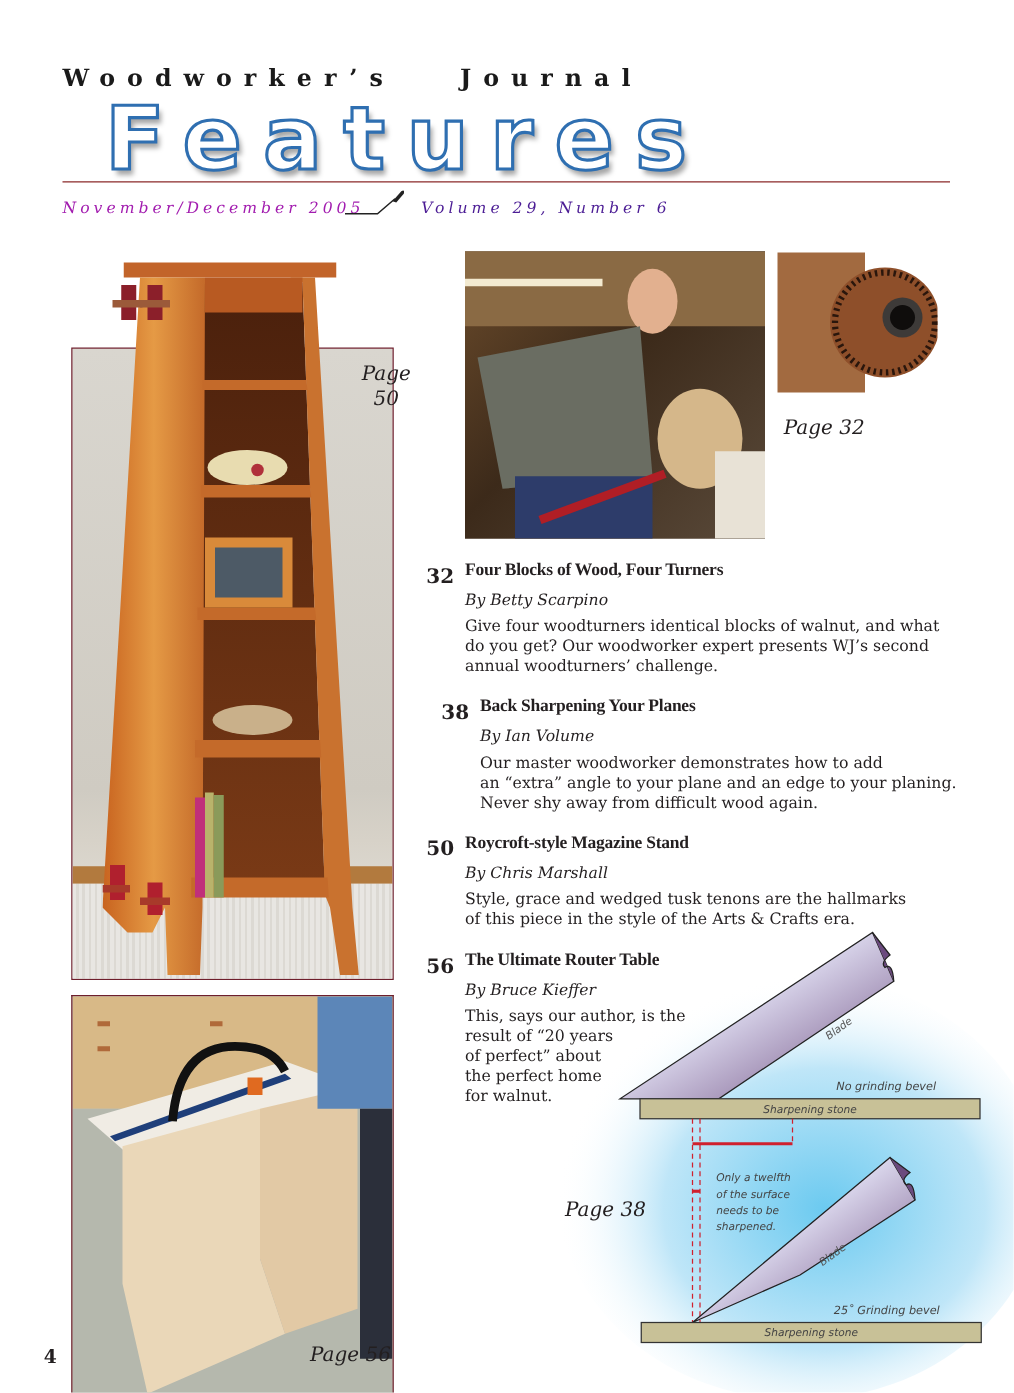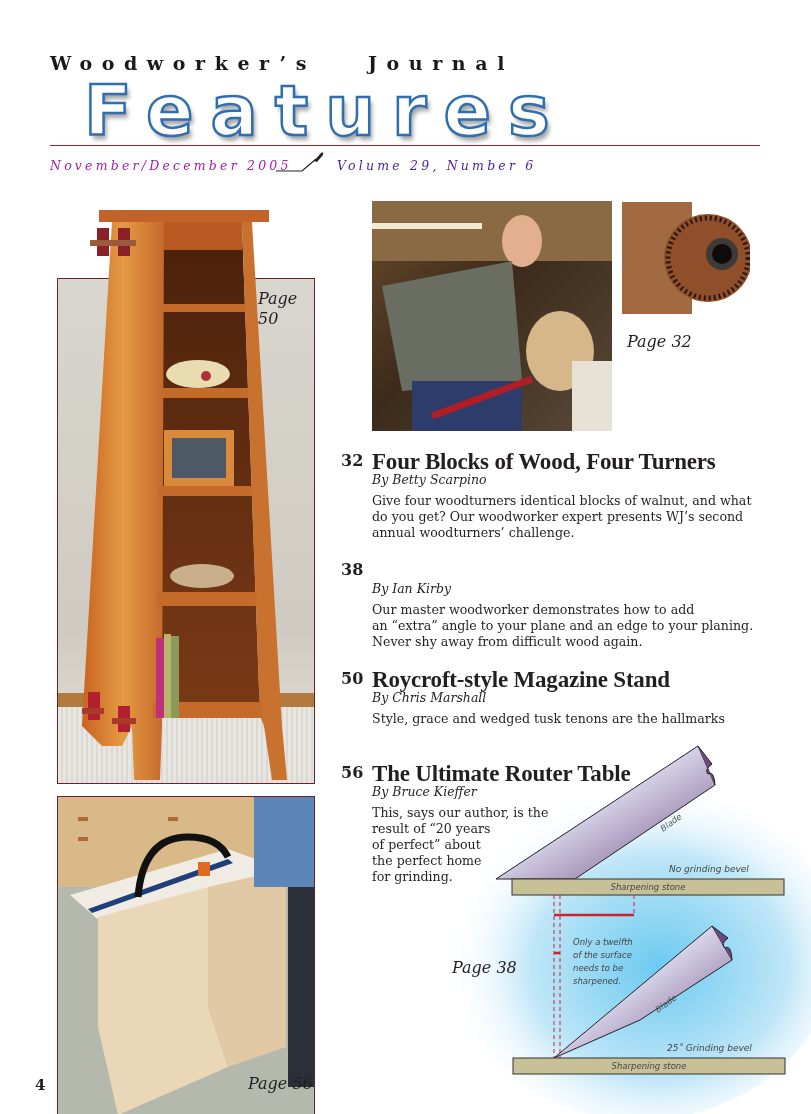--- a/index.html
+++ b/index.html
@@ -24,30 +24,30 @@
 
   
   .stand { left:82px; top:206px; width:210px; height:574px; }
 
   .photo-router-frame { left:57px; top:796px; width:256px; height:318px; background:#c9c4b9; border-bottom:none; }
 
   .photo-turner { left:372px; top:201px; width:240px; height:230px; background:linear-gradient(135deg,#6b4b2b 0%,#3c2a1a 45%,#5a4a3a 100%); overflow:hidden; }
   .photo-block { left:620px; top:200px; width:130px; height:120px; }
 
   .caption { font-family:"DejaVu Serif", serif; font-style:italic; font-size:16px; color:#231f20; white-space:nowrap; }
-  .cap-50 { left:258px; top:289px; line-height:20px; width:52px; }
+  .cap-50 { left:258px; top:289px; text-align:center; line-height:20px; width:52px;padding-left:25px; }
   .cap-32 { left:627px; top:332px; }
   .cap-38 { left:452px; top:958px; }
   .cap-56 { left:248px; top:1074px; }
   .page-num { left:35px; top:1076px; font-family:"DejaVu Serif", serif; font-weight:bold; font-size:15px; }
 
   
   .article { left:341px; width:410px; }
   .art-num { position:absolute; left:0; top:2px; font-family:"DejaVu Serif", serif; font-weight:bold; font-size:16px; }
-  .art-title { position:absolute; left:31px; top:0; font-family:"Liberation Serif", serif; font-weight:bold; font-size:23px; white-space:nowrap; letter-spacing:-0.2px; }
+  .art-title { position:absolute; left:31px; top:0; font-family:"Liberation Serif", serif; font-weight:bold; font-size:14px; white-space:nowrap; letter-spacing:-0.2px; }
   .art-by { position:absolute; left:31px; top:23px; font-family:"DejaVu Serif", serif; font-style:italic; font-size:12.5px; white-space:nowrap; }
   .art-body { position:absolute; left:31px; top:44px; font-family:"DejaVu Serif", serif; font-size:12.6px; line-height:16px; }
   .art-body div { white-space:nowrap; }
 
   
   .diagram { left:440px; top:740px; width:371px; height:374px; }
 </style>
 </head>
 <body>
 
@@ -167,36 +167,38 @@
   <span class="art-num">32</span>
   <span class="art-title">Four Blocks of Wood, Four Turners</span>
   <span class="art-by">By Betty Scarpino</span>
   <div class="art-body">
     <div>Give four woodturners identical blocks of walnut, and what</div>
     <div>do you get? Our woodworker expert presents WJ’s second</div>
     <div>annual woodturners’ challenge.</div>
   </div>
 </div>
 
-<div class="abs article" style="top:558px;height:92px;">
+<div class="abs article" style="top:558px;height:92px;margin-left:12px;">
   <span class="art-num">38</span>
-  <span class="art-by">By Ian Kirby</span>
+  <span class="art-title">Back Sharpening Your Planes</span>
+  <span class="art-by">By Ian Volume</span>
   <div class="art-body">
     <div>Our master woodworker demonstrates how to add</div>
     <div>an “extra” angle to your plane and an edge to your planing.</div>
     <div>Never shy away from difficult wood again.</div>
   </div>
 </div>
 
 <div class="abs article" style="top:667px;height:76px;">
   <span class="art-num">50</span>
   <span class="art-title">Roycroft-style Magazine Stand</span>
   <span class="art-by">By Chris Marshall</span>
   <div class="art-body">
     <div>Style, grace and wedged tusk tenons are the hallmarks</div>
+    <div>of this piece in the style of the Arts &amp; Crafts era.</div>
   </div>
 </div>
 
 <svg class="abs diagram" viewBox="0 0 371 374">
   <defs>
     <radialGradient id="glow" cx="0.55" cy="0.55" r="0.55">
       <stop offset="0" stop-color="#6ccaf0"></stop>
       <stop offset="0.6" stop-color="#bfe6f8"></stop>
       <stop offset="1" stop-color="#ffffff" stop-opacity="0"></stop>
     </radialGradient>
@@ -238,17 +240,17 @@
 
 <div class="abs article" style="top:761px;height:122px;width:230px;">
   <span class="art-num">56</span>
   <span class="art-title">The Ultimate Router Table</span>
   <span class="art-by">By Bruce Kieffer</span>
   <div class="art-body">
     <div>This, says our author, is the</div>
     <div>result of “20 years</div>
     <div>of perfect” about</div>
     <div>the perfect home</div>
-    <div>for grinding.</div>
+    <div>for walnut.</div>
   </div>
 </div>
 
 <div class="abs page-num">4</div>
 
 </body></html>

